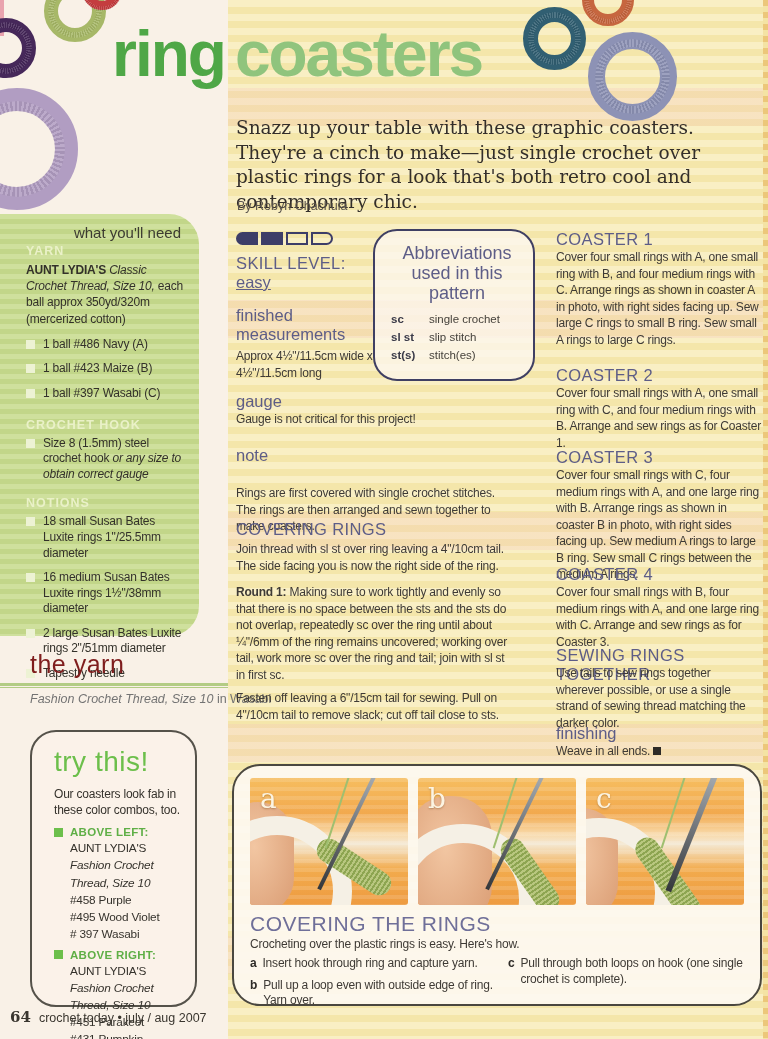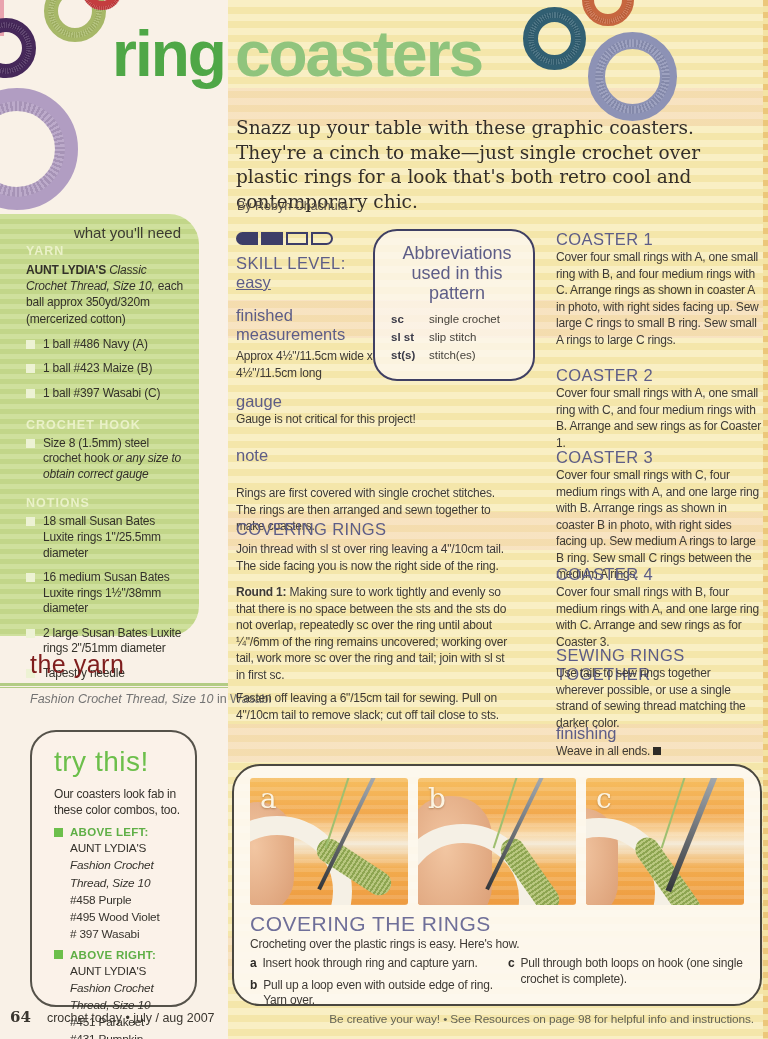--- a/index.html
+++ b/index.html
@@ -113,21 +113,21 @@
     font-family:"DejaVu Serif", serif; font-size:28px; text-shadow:0 1px 2px rgba(90,50,0,0.35); }
   .howto-h { margin-top:7px; color:#6f6f99; font-size:21px; letter-spacing:0.5px; }
   .howto-intro { font-size:12px; color:#3e3a35; letter-spacing:-0.2px; margin-top:1px; }
   .howto-cols { display:flex; margin-top:5px; }
   .howto-col { width:252px; }
   .howto-col + .howto-col { margin-left:8px; width:238px; }
   .step { display:flex; gap:6px; font-size:12px; line-height:1.3; color:#3e3a35; letter-spacing:-0.2px; margin-bottom:6px; }
   .step b { color:#2e2b27; }
 
   
-  .footer-left { position:absolute; left:10px; top:1008px; display:flex; align-items:baseline; gap:16px; color:#3a362f;text-align:right; }
+  .footer-left { position:absolute; left:10px; top:1008px; display:flex; align-items:baseline; gap:8px; color:#3a362f;text-align:right; }
   .footer-pg { font-family:"DejaVu Serif", serif; font-size:15px; font-weight:bold; }
   .footer-mag { font-size:12.5px; }
   .footer-right { position:absolute; right:14px; top:1012px; font-size:11.8px; color:#636356; letter-spacing:-0.1px; }
 
   .endmark { display:inline-block; width:8px; height:8px; background:#2e2b27; margin-left:3px; }
 </style>
 </head>
 <body>
 
 <div class="page">
@@ -323,15 +323,14 @@
             <span>Pull through both loops on hook (one single crochet is complete).</span>
           </div>
       </div>
     </div>
   </div>
 
   <div class="footer-left">
     <span class="footer-pg">64</span>
     <span class="footer-mag">crochet today • july / aug 2007</span>
   </div>
-  <div class="footer-right">Be creative your way! • See Resources on page 98 for helpful info and instructions.</div>
 
 </div>
 
 </body></html>

